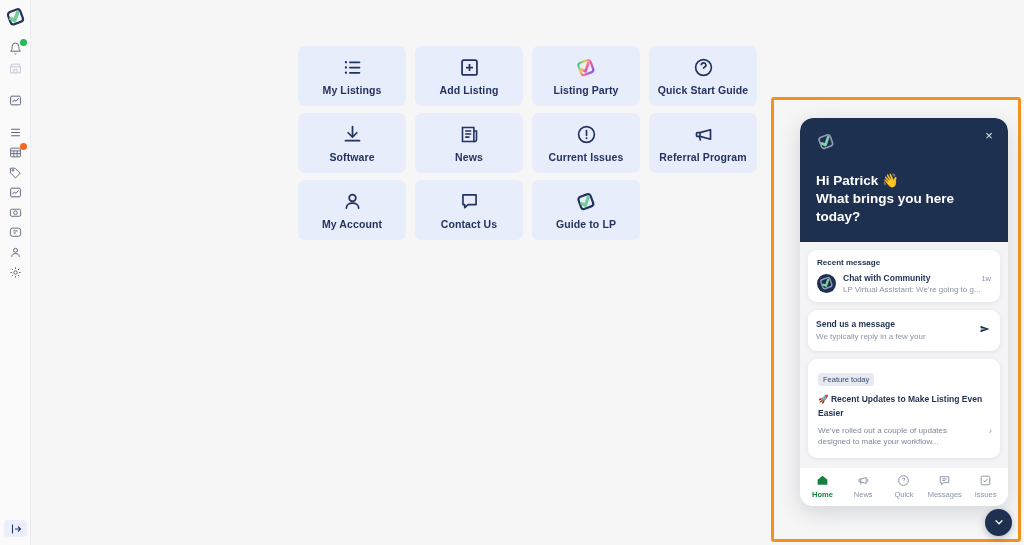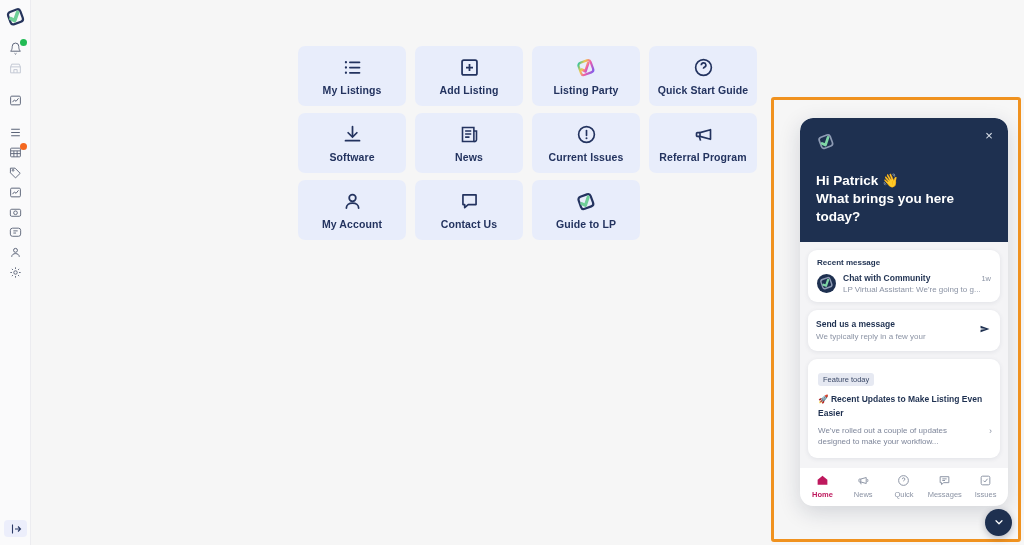--- a/index.html
+++ b/index.html
@@ -130,21 +130,21 @@
   .feature-chev { position: absolute; right: 8px; bottom: 22px; color: #8b93a4; font-size: 9px; }
 
   .m-nav {
     flex: 0 0 auto; background: #fff; display: flex; justify-content: space-around;
     padding: 6px 2px 7px 2px; border-radius: 0 0 13px 13px;
   }
   .nav-item {
     display: flex; flex-direction: column; align-items: center; gap: 3px;
     color: #8b93a4; cursor: pointer; width: 38px;
   }
-  .nav-item.active { color: #be185d; }
+  .nav-item.active { color: #15803d; }
   .nav-item .nlabel { font-size: 7.5px; }
   .nav-item.active .nlabel { font-weight: bold; }
 
   
   .launcher {
     position: absolute; left: 985px; top: 509px;
     width: 27px; height: 27px; border-radius: 50%;
     background: #1e3050; color: #fff;
     display: flex; align-items: center; justify-content: center;
     box-shadow: 0 2px 7px rgba(20,30,60,.3); cursor: pointer;

